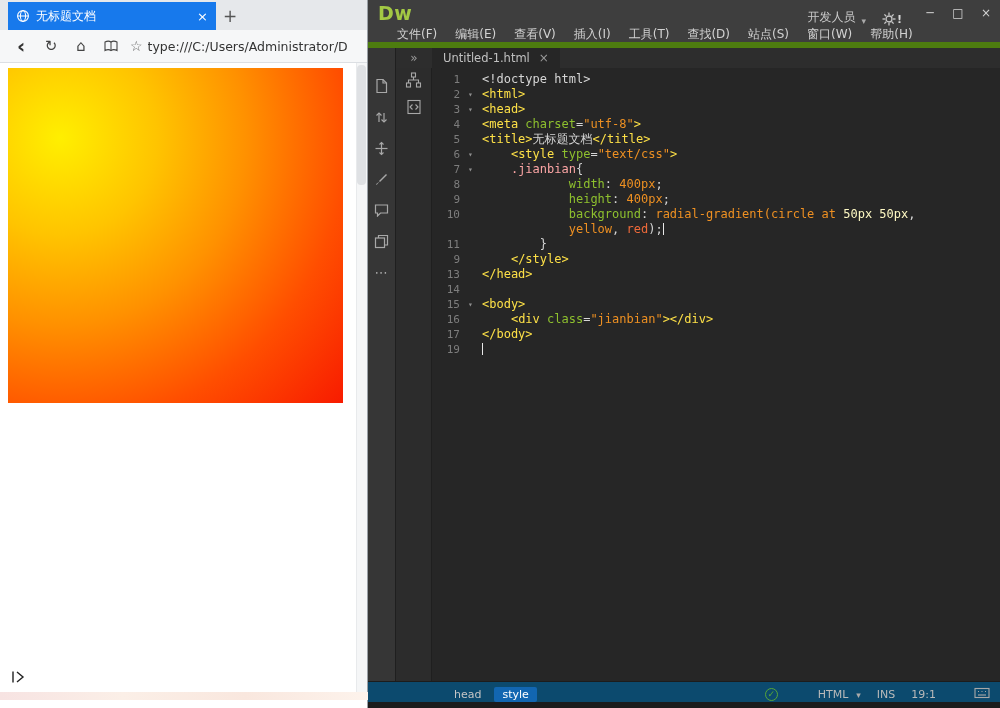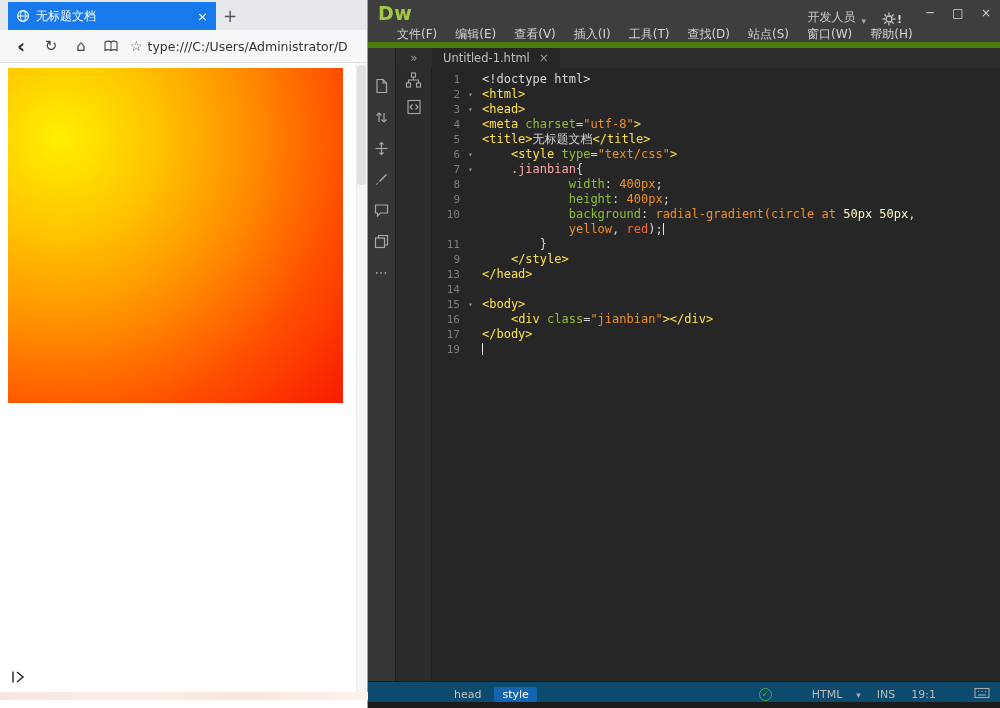--- a/index.html
+++ b/index.html
@@ -68,21 +68,21 @@
   .tok-sel   { color:#fca5a5; }
   .tok-red   { color:#ef6a3a; }
   .caretbar { display:inline-block; width:1px; height:12px; background:#e8e8e8; vertical-align:-2px; }
 
   .statusbar { height:21px; background:#0c4a6e; border-top:1px solid #1c1c1c; display:flex; align-items:flex-end; font-size:11px; color:#b9b9b9; padding:0 10px; }
   .tagpath { margin-left:68px; display:flex; gap:5px; }
   .tagitem { padding:1px 8px; border-radius:2px; color:#c5c5c5; }
   .tagitem.active { background:#1266b1; color:#fff; }
   .sb-right { margin-left:auto; display:flex; align-items:center; gap:16px; }
   .okcircle { width:13px; height:13px; border:1px solid #57a639; border-radius:50%; color:#57a639; font-size:9px; line-height:11px; text-align:center; }
-  .sbsel { display:flex; align-items:center; gap:14px;padding-left:24px; }
+  .sbsel { display:flex; align-items:center; gap:8px;padding-left:24px; }
   .kbico { margin-left:22px; }
   .dwfoot { height:6px; background:#1c1c1c; }
 </style>
 </head>
 <body>
 
 <div class="stage">
 
   <section class="browser">
     <div class="tabbar">

